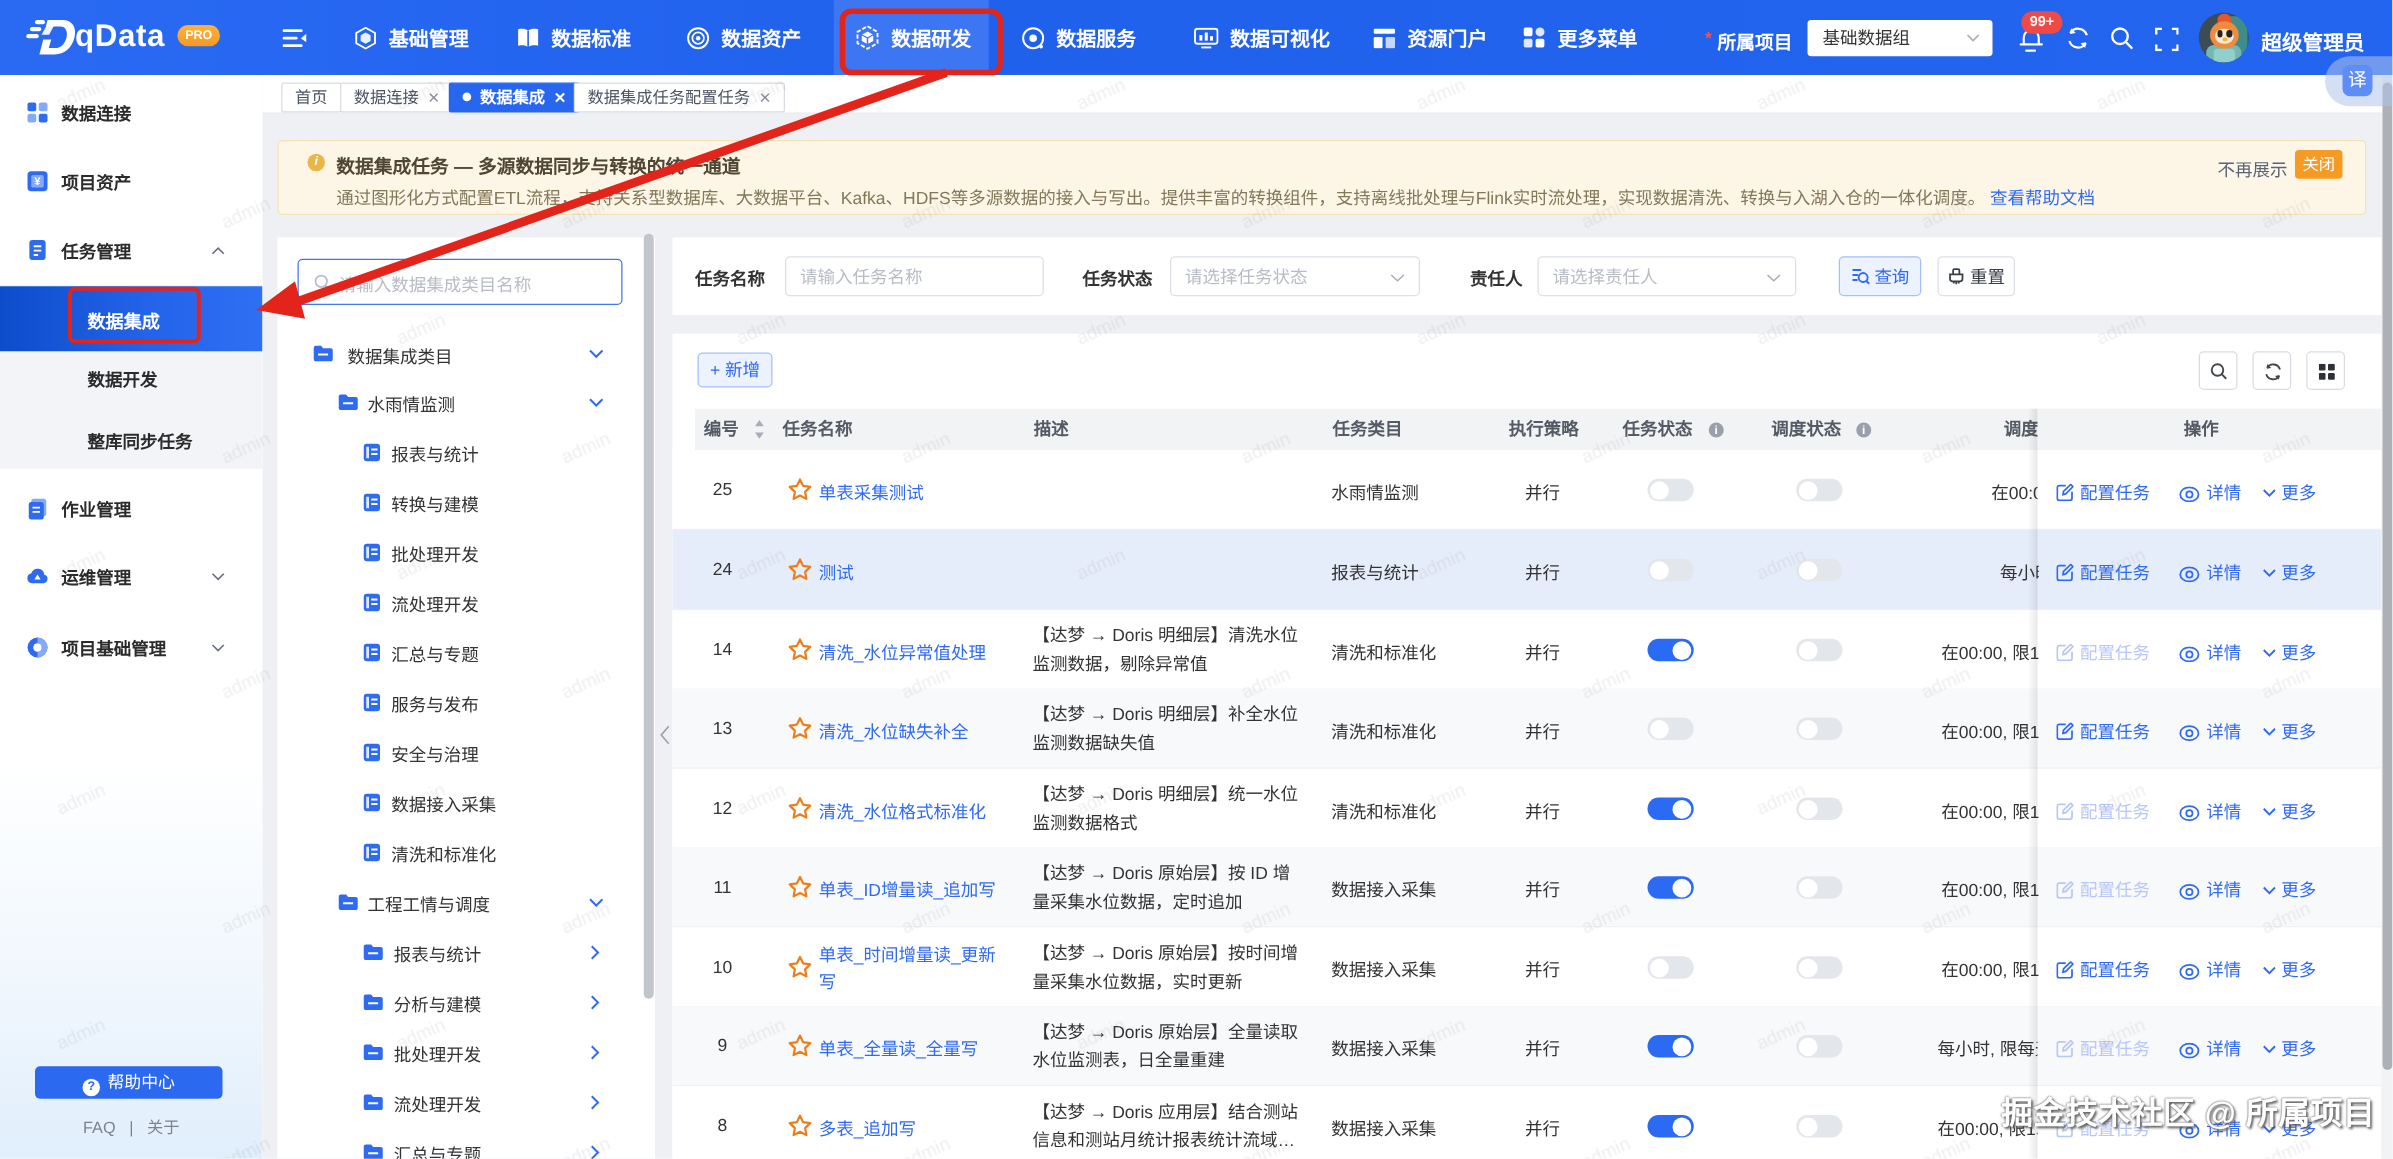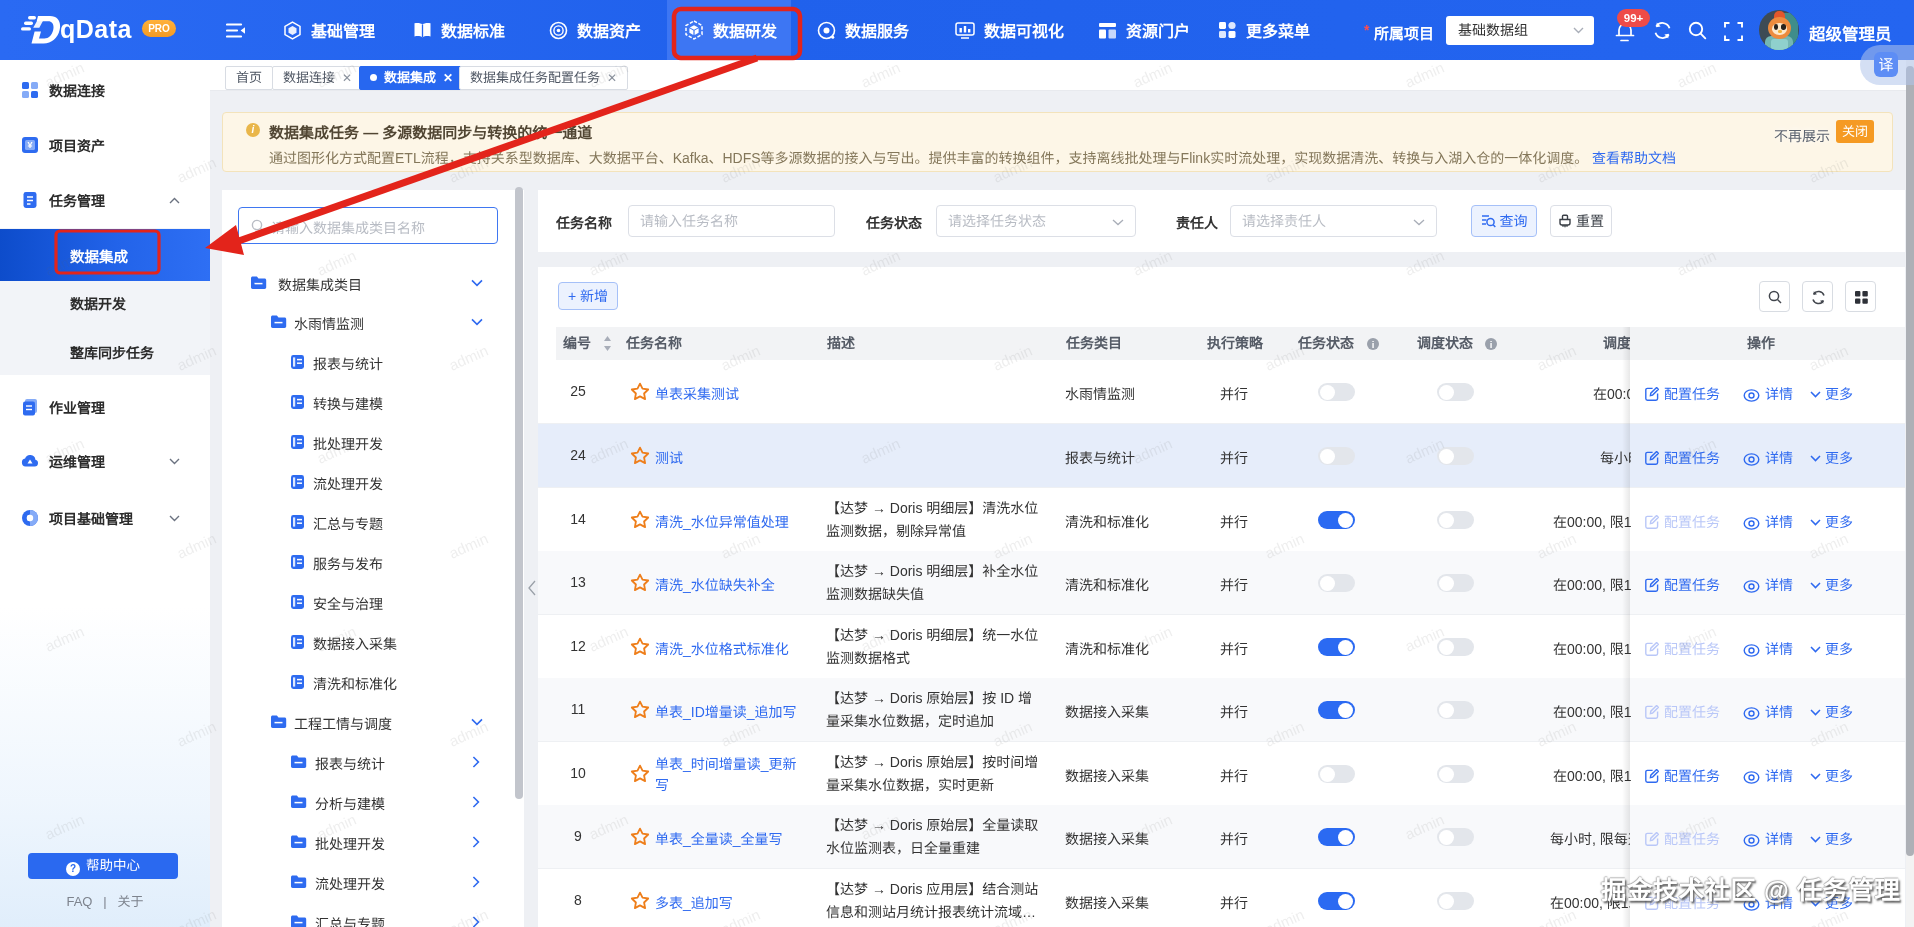--- a/index.html
+++ b/index.html
@@ -803,13 +803,13 @@
 <div class="abs" style="left:1860px;top:45px;width:54px;height:40px;background:rgba(176,196,235,.55);border-radius:20px 0 0 20px;z-index:47"></div>
 <div class="abs" style="left:1874px;top:52px;width:24px;height:25px;background:#5d8df5;border-radius:6px;color:#fff;font-size:15px;text-align:center;line-height:25px;z-index:48">译</div>
 
 <svg class="abs" style="left:0;top:0;pointer-events:none;z-index:60" width="1914" height="927">
   <rect x="674" y="9" width="126" height="49" rx="7" fill="none" stroke="#e3241b" stroke-width="4.5"></rect>
   <rect x="56" y="231" width="103" height="42" rx="4" fill="none" stroke="#e3241b" stroke-width="3.2"></rect>
   <line x1="233" y1="243" x2="757" y2="58" stroke="#e3241b" stroke-width="7"></line>
   <polygon points="205,248 244,255 236,225" fill="#e3241b"></polygon>
 </svg>
 
-<div class="abs" style="left:1601px;top:870px;z-index:55;color:#fff;font-size:25.4px;font-weight:700;letter-spacing:.5px;text-shadow:1.5px 2px 2px rgba(80,80,80,.9), -1px 0 1px rgba(130,130,130,.5), 0 -1px 1px rgba(130,130,130,.5)">掘金技术社区 @ 任务管理</div>
+<div class="abs" style="left:1601px;top:870px;z-index:55;color:#fff;font-size:25.4px;font-weight:700;letter-spacing:.5px;text-shadow:1.5px 2px 2px rgba(80,80,80,.9), -1px 0 1px rgba(130,130,130,.5), 0 -1px 1px rgba(130,130,130,.5)">掘金技术社区 @ 所属项目</div>
 
 </body></html>

